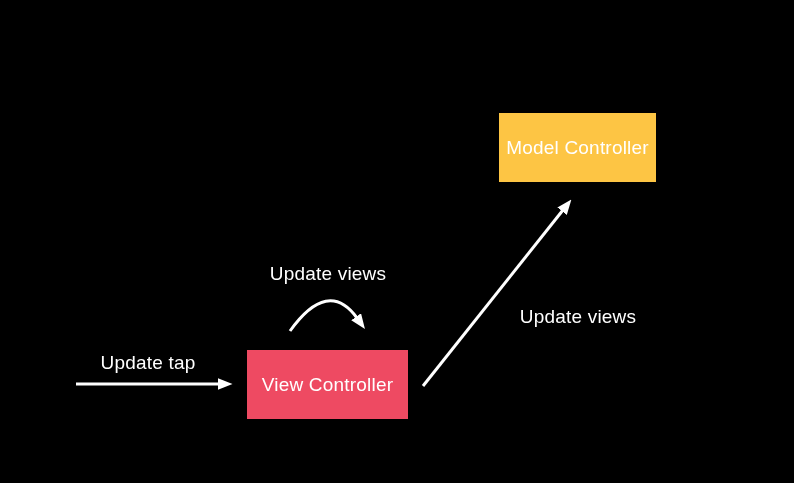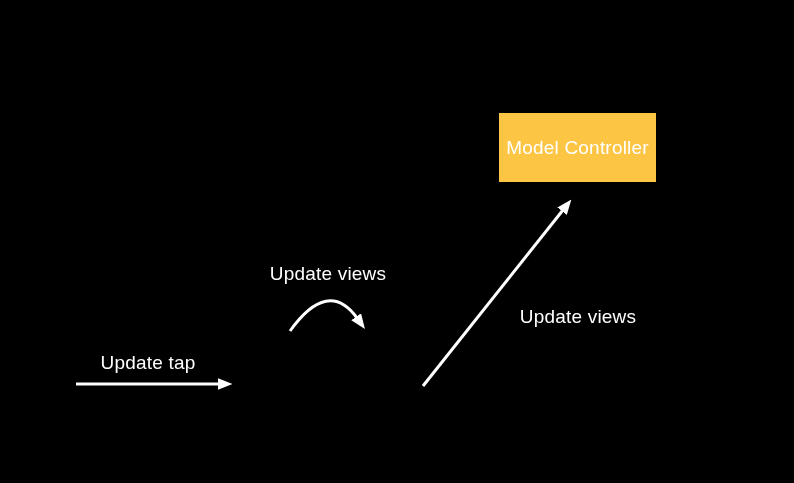--- a/index.html
+++ b/index.html
@@ -75,20 +75,23 @@
     </defs>
     <line x1="76" y1="384" x2="219" y2="384" stroke="#FFFFFF" stroke-width="3" marker-end="url(#head)"></line>
     <path d="M 290 331 Q 328 278 357 318" fill="none" stroke="#FFFFFF" stroke-width="3" marker-end="url(#head)"></path>
     <line x1="423" y1="386" x2="563" y2="210" stroke="#FFFFFF" stroke-width="3" marker-end="url(#head)"></line>
   </svg>
 
   <div class="node node-model">
     <span>Model Controller</span>
   </div>
 
+  <div class="node node-view">
+    <span>View Controller</span>
+  </div>
 
   <div class="edge-label label-button-tap">Update tap</div>
 
   <div class="edge-label label-update-views">Update views</div>
 
   <div class="edge-label label-update-model">Update views</div>
 
 </div>
 
 </body></html>

